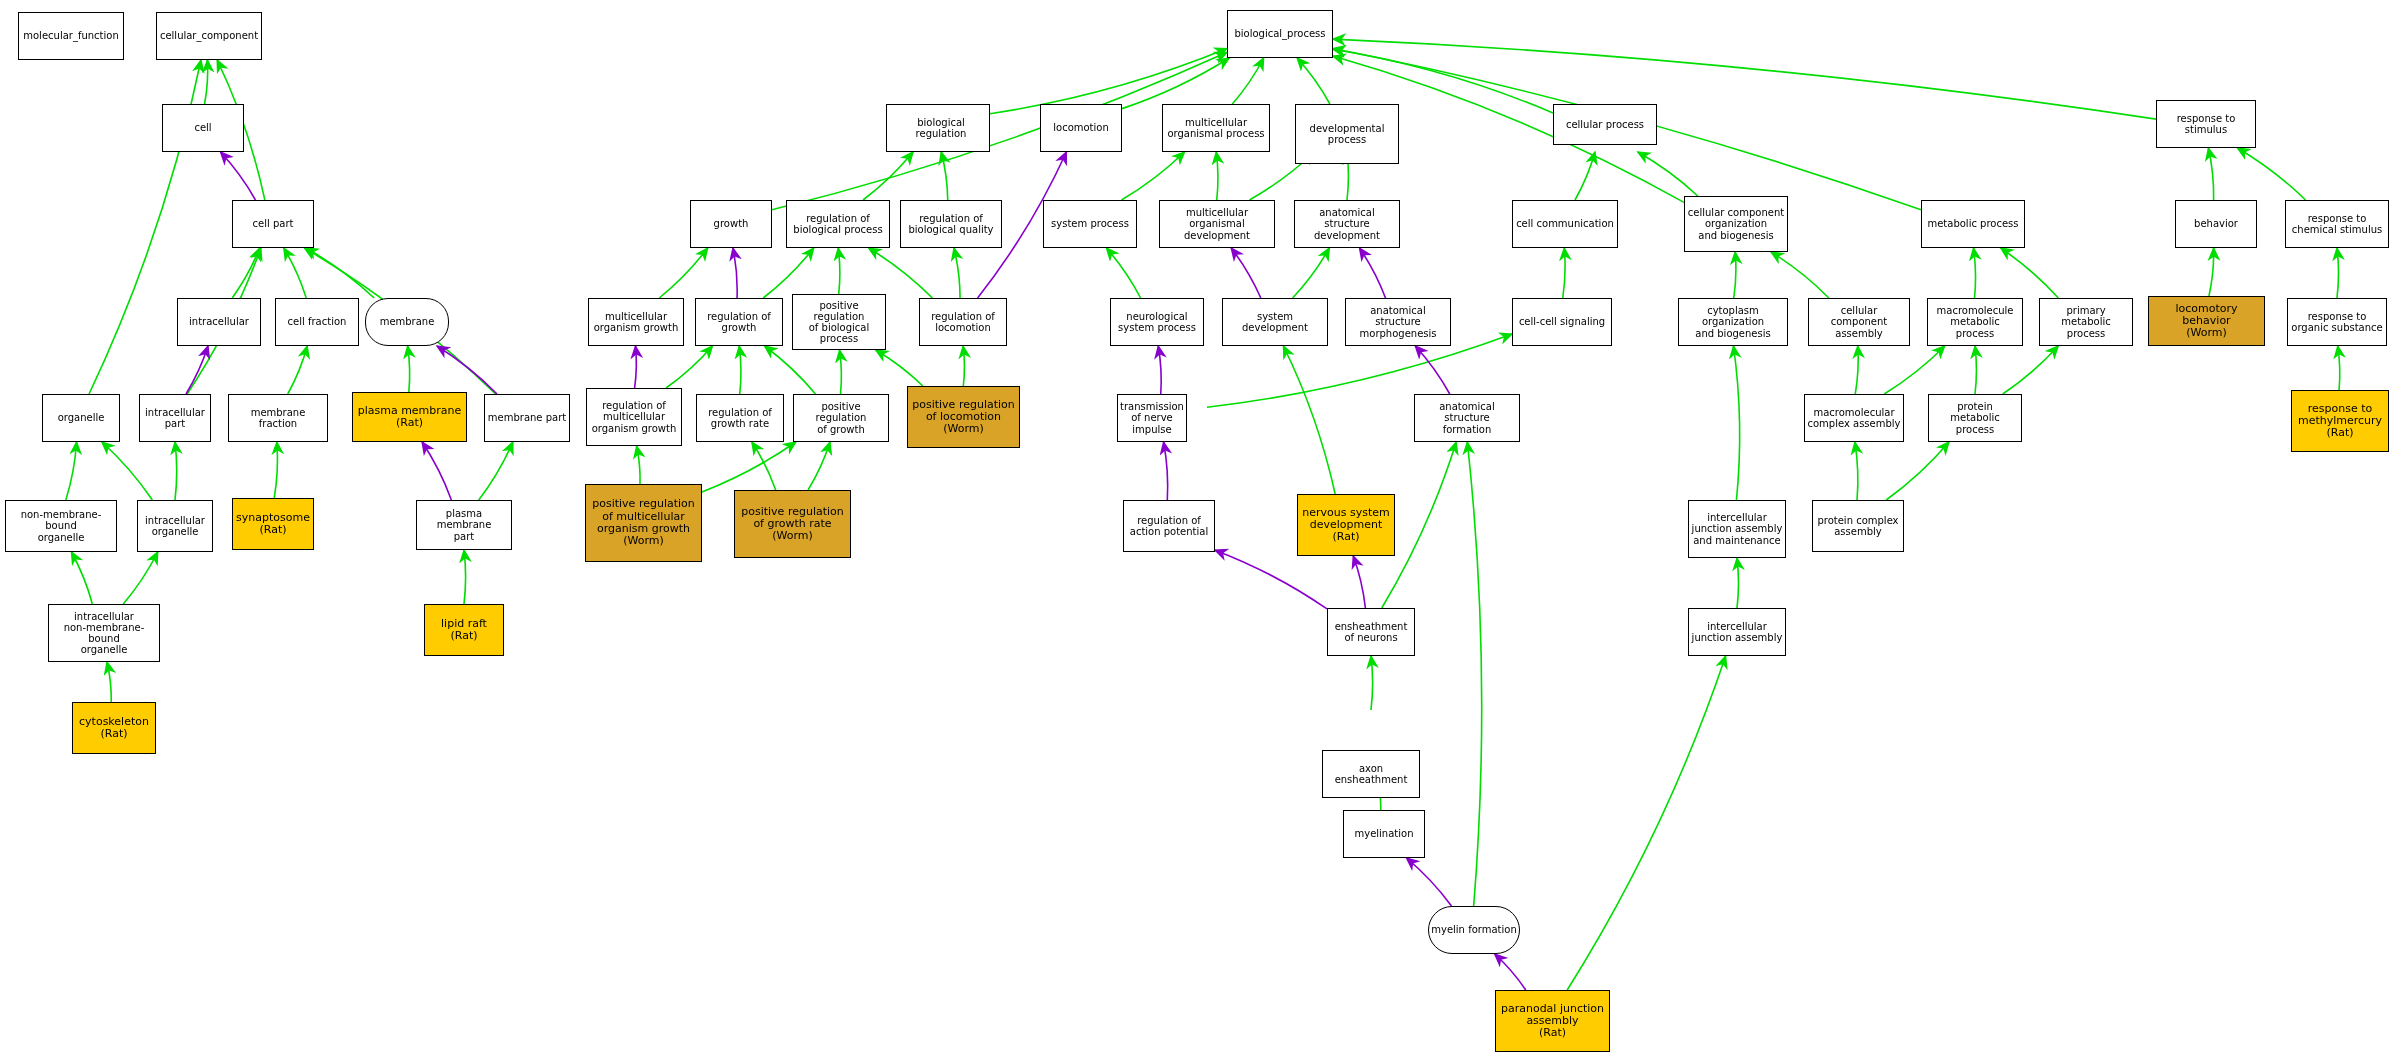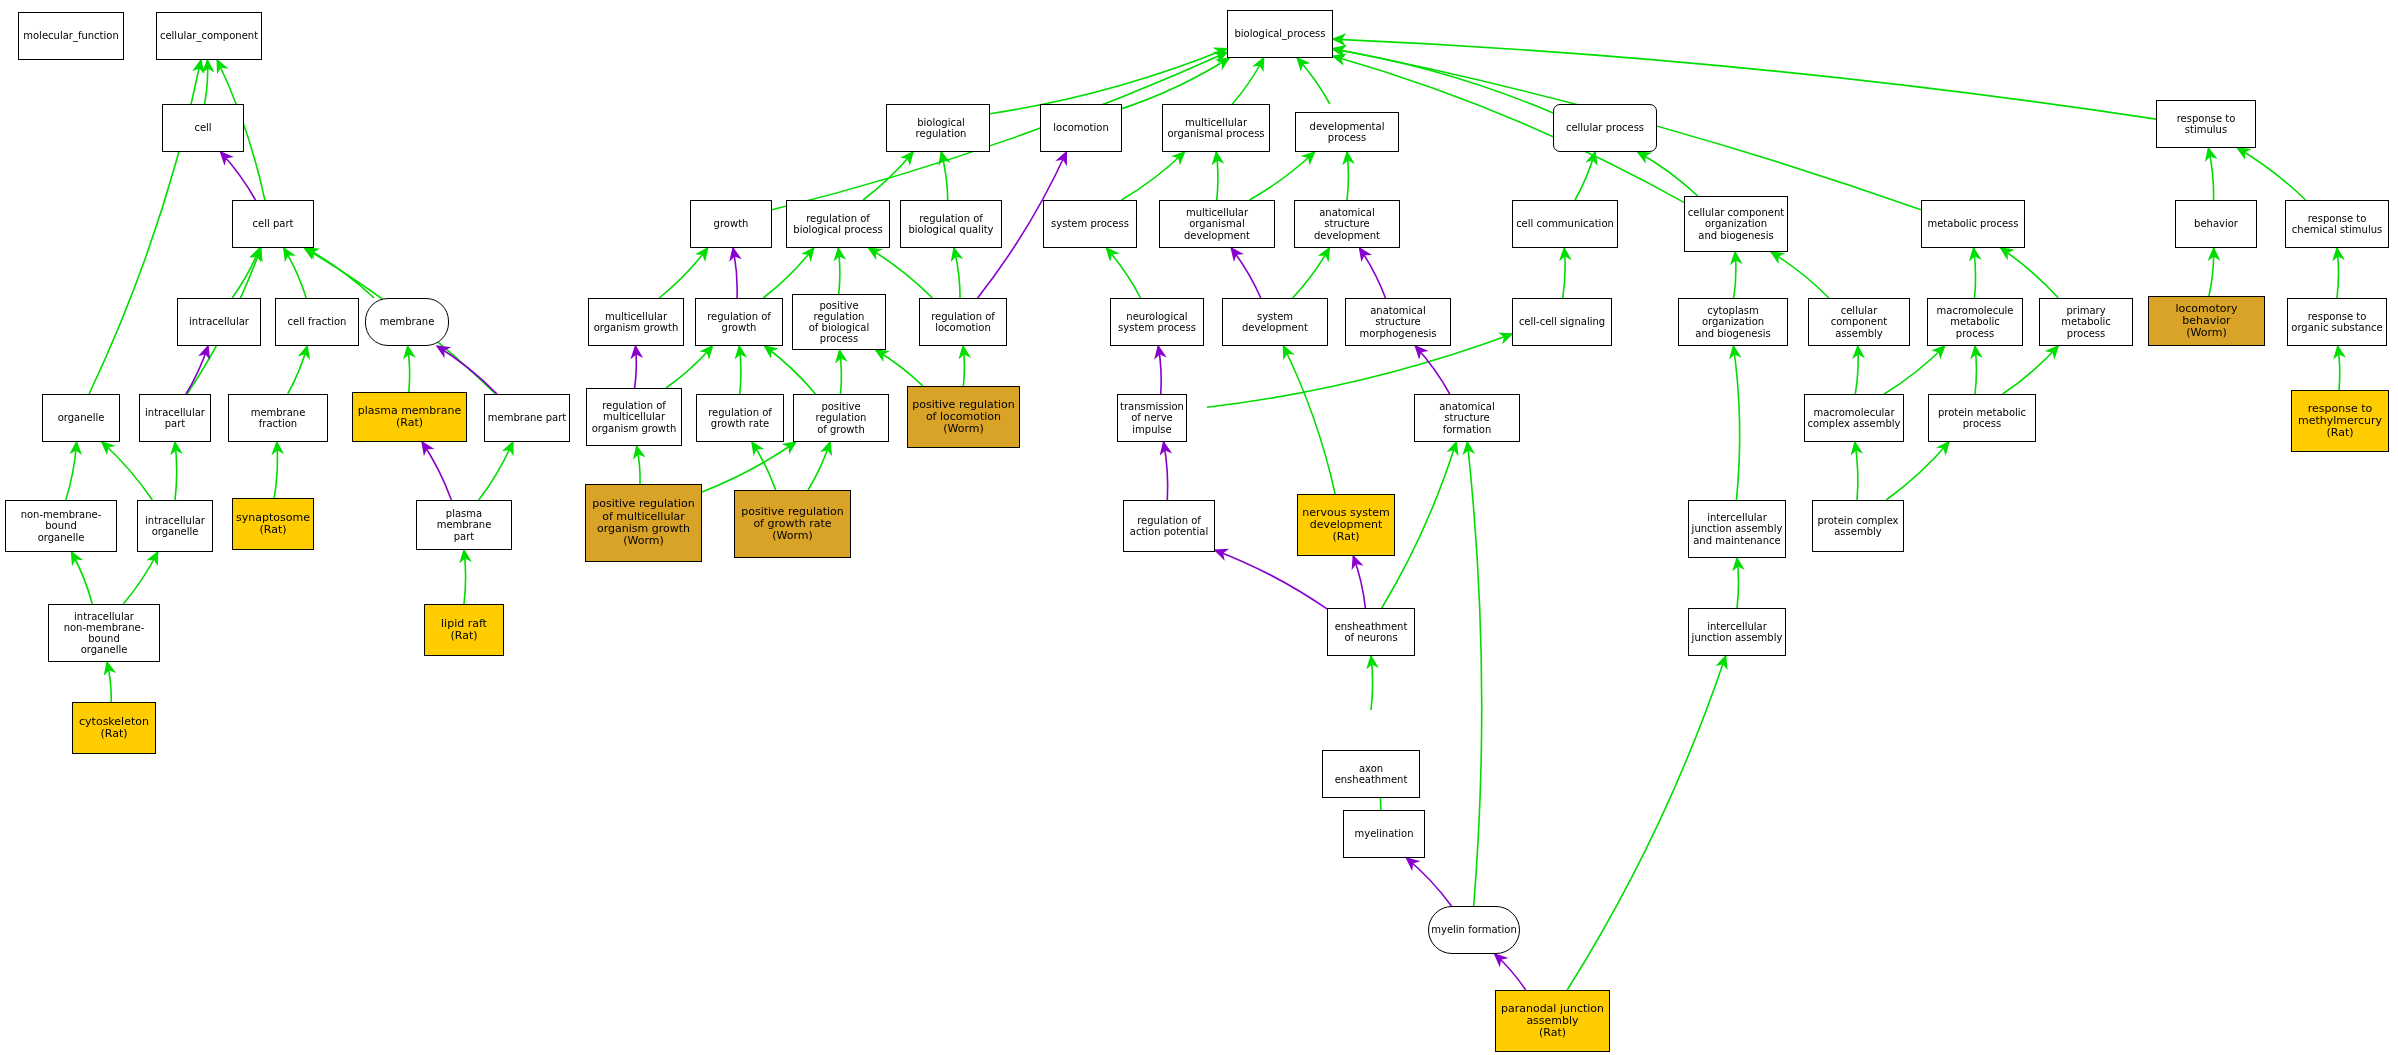--- a/index.html
+++ b/index.html
@@ -139,23 +139,23 @@
   </svg>
   <div id="node-layer">
       <div class="node sm" style="left: 18px; top: 12px; width: 106px; height: 48px;"><span>molecular_function</span></div>
       <div class="node sm" style="left: 156px; top: 12px; width: 106px; height: 48px;"><span>cellular_component</span></div>
       <div class="node sm" style="left: 1227px; top: 10px; width: 106px; height: 48px;"><span>biological_process</span></div>
       <div class="node sm" style="left: 162px; top: 104px; width: 82px; height: 48px;"><span>cell</span></div>
       <div class="node sm" style="left: 886px; top: 104px; width: 104px; height: 48px; padding-left: 8px;"><span>biological regulation</span></div>
       <div class="node sm" style="left: 1040px; top: 104px; width: 82px; height: 48px;"><span>locomotion</span></div>
       <div class="node sm" style="left: 1162px; top: 104px; width: 108px; height: 48px;"><span>multicellular
 organismal process</span></div>
-      <div class="node sm" style="left: 1295px; top: 104px; width: 104px; height: 40px; margin-top: 8px;"><span>developmental
-process</span></div>
-      <div class="node sm" style="left: 1553px; top: 104px; width: 104px; height: 48px; border-radius: 7px;"><span>cellular process</span></div>
+      <div class="node sm" style="left: 1295px; top: 104px; width: 104px; height: 60px;"><span>developmental
+process</span></div>
+      <div class="node sm" style="left: 1553px; top: 104px; width: 104px; height: 41px;"><span>cellular process</span></div>
       <div class="node sm" style="left: 2156px; top: 100px; width: 100px; height: 48px;"><span>response to
 stimulus</span></div>
       <div class="node sm" style="left: 232px; top: 200px; width: 82px; height: 48px;"><span>cell part</span></div>
       <div class="node sm" style="left: 690px; top: 200px; width: 82px; height: 48px;"><span>growth</span></div>
       <div class="node sm" style="left: 786px; top: 200px; width: 104px; height: 48px;"><span>regulation of
 biological process</span></div>
       <div class="node sm" style="left: 900px; top: 200px; width: 102px; height: 48px;"><span>regulation of
 biological quality</span></div>
       <div class="node sm" style="left: 1043px; top: 200px; width: 94px; height: 48px;"><span>system process</span></div>
       <div class="node sm" style="left: 1159px; top: 200px; width: 116px; height: 48px;"><span>multicellular
@@ -216,21 +216,21 @@
 of growth</span></div>
       <div class="node dark md" style="left: 907px; top: 386px; width: 113px; height: 62px;"><span>positive regulation
 of locomotion
 (Worm)</span></div>
       <div class="node sm" style="left: 1117px; top: 394px; width: 70px; height: 48px;"><span>transmission
 of nerve impulse</span></div>
       <div class="node sm" style="left: 1414px; top: 394px; width: 106px; height: 48px;"><span>anatomical structure
 formation</span></div>
       <div class="node sm" style="left: 1804px; top: 394px; width: 100px; height: 48px;"><span>macromolecular
 complex assembly</span></div>
-      <div class="node sm" style="left: 1928px; top: 394px; width: 108px; height: 48px;"><span>protein metabolic
+      <div class="node sm" style="left: 1928px; top: 394px; width: 94px; height: 48px;"><span>protein metabolic
 process</span></div>
       <div class="node gold md" style="left: 2291px; top: 390px; width: 98px; height: 62px;"><span>response to
 methylmercury
 (Rat)</span></div>
       <div class="node sm" style="left: 5px; top: 500px; width: 112px; height: 52px;"><span>non-membrane-bound
 organelle</span></div>
       <div class="node sm" style="left: 137px; top: 500px; width: 76px; height: 52px;"><span>intracellular
 organelle</span></div>
       <div class="node gold md" style="left: 232px; top: 498px; width: 82px; height: 52px;"><span>synaptosome
 (Rat)</span></div>

